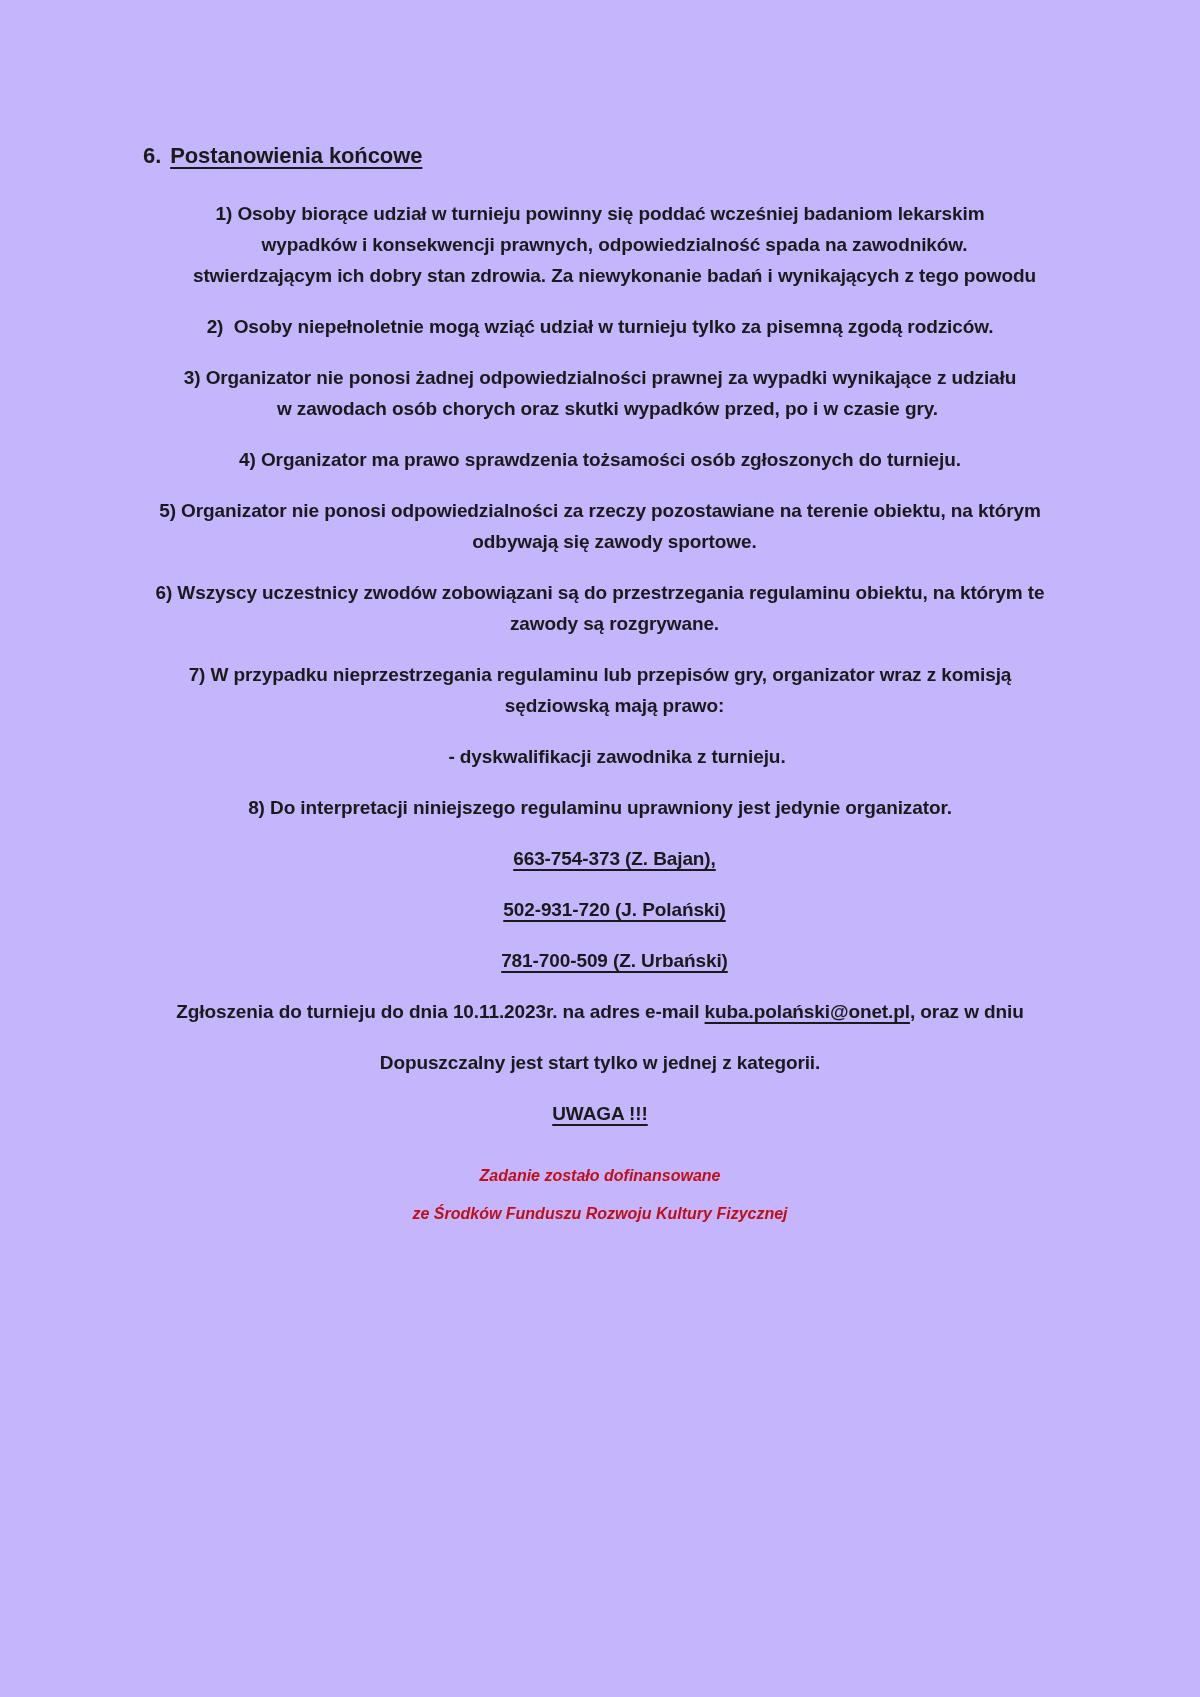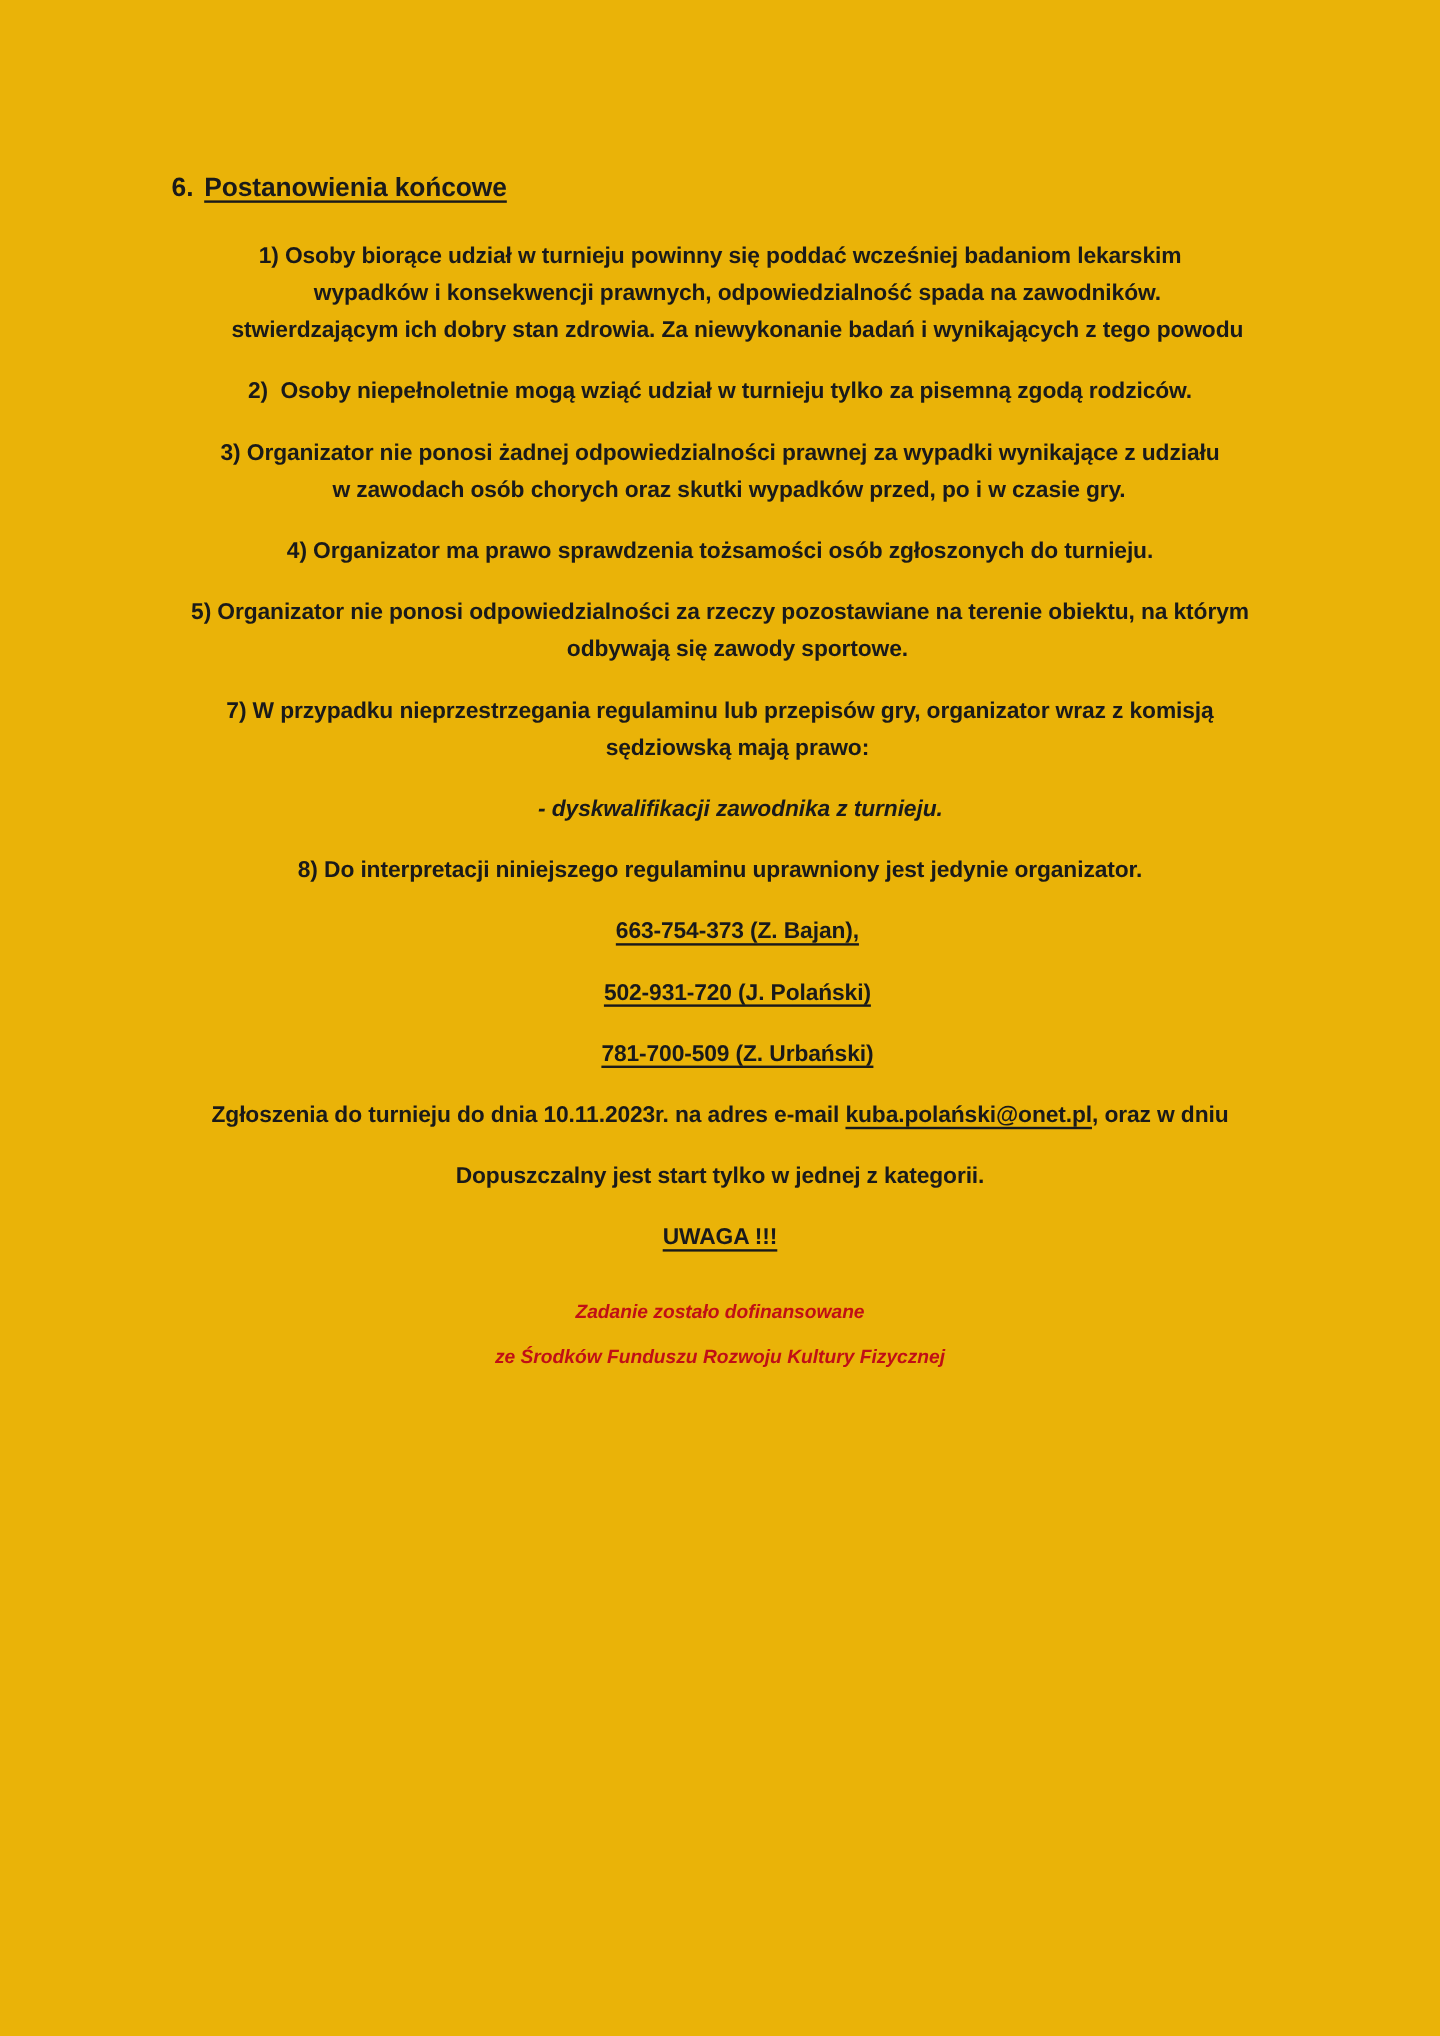--- a/index.html
+++ b/index.html
@@ -6,21 +6,21 @@
   html, body {
     margin: 0;
     padding: 0;
     background: #e9e9e9;
   }
   .page {
     position: relative;
     width: 1200px;
     height: 1697px;
     margin: 0 auto;
-    background: #eab308;
+    background: #c4b5fd;
     box-sizing: border-box;
     padding: 140px 143px 0 143px;
     font-family: "Liberation Sans", "DejaVu Sans", sans-serif;
     font-weight: 700;
     font-size: 19px;
     line-height: 31px;
     color: #1a1a1a;
     letter-spacing: -0.1px;
     overflow: hidden;
   }
@@ -33,21 +33,21 @@
   .u {
     text-decoration: underline;
     text-decoration-thickness: 2px;
     text-underline-offset: 4px;
   }
   .para { margin: 0 0 20px 0; text-align: center; }
   .line { white-space: pre-wrap; }
   .cont { padding-left: 29px; }     
   .cont-sm { padding-left: 15px; }  
   .dash-1 { padding-left: 39px; }
-  .dash-2 { padding-left: 34px; font-style: italic; }
+  .dash-2 { padding-left: 34px; }
   .indent { padding-left: 29px; }   
   .funding {
     margin: 28px 0 0 0;
     text-align: center;
     color: #c00f16;
     font-style: italic;
     font-size: 16px;
     line-height: 38px;
     letter-spacing: 0;
   }
@@ -76,20 +76,24 @@
 
   <div class="para">
     <div class="line">4) Organizator ma prawo sprawdzenia tożsamości osób zgłoszonych do turnieju.</div>
   </div>
 
   <div class="para">
     <div class="line">5) Organizator nie ponosi odpowiedzialności za rzeczy pozostawiane na terenie obiektu, na którym</div>
     <div class="line cont">odbywają się zawody sportowe.</div>
   </div>
 
+  <div class="para">
+    <div class="line">6) Wszyscy uczestnicy zwodów zobowiązani są do przestrzegania regulaminu obiektu, na którym te</div>
+    <div class="line cont">zawody są rozgrywane.</div>
+  </div>
 
   <div class="para">
     <div class="line">7) W przypadku nieprzestrzegania regulaminu lub przepisów gry, organizator wraz z komisją</div>
     <div class="line cont">sędziowską mają prawo:</div>
   </div>
 
 
   <div class="para dash-2">
     <div class="line">- dyskwalifikacji zawodnika z turnieju.</div>
   </div>

